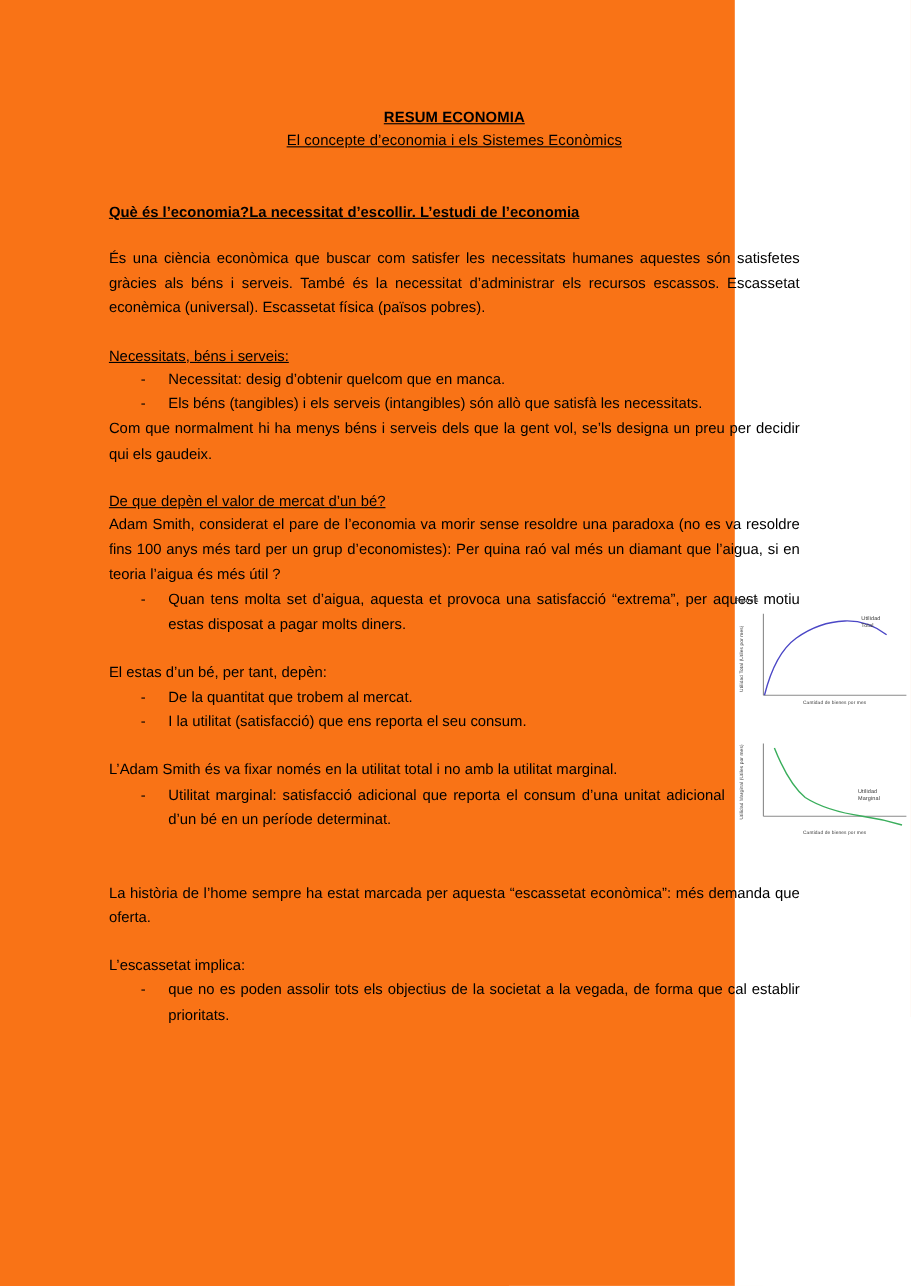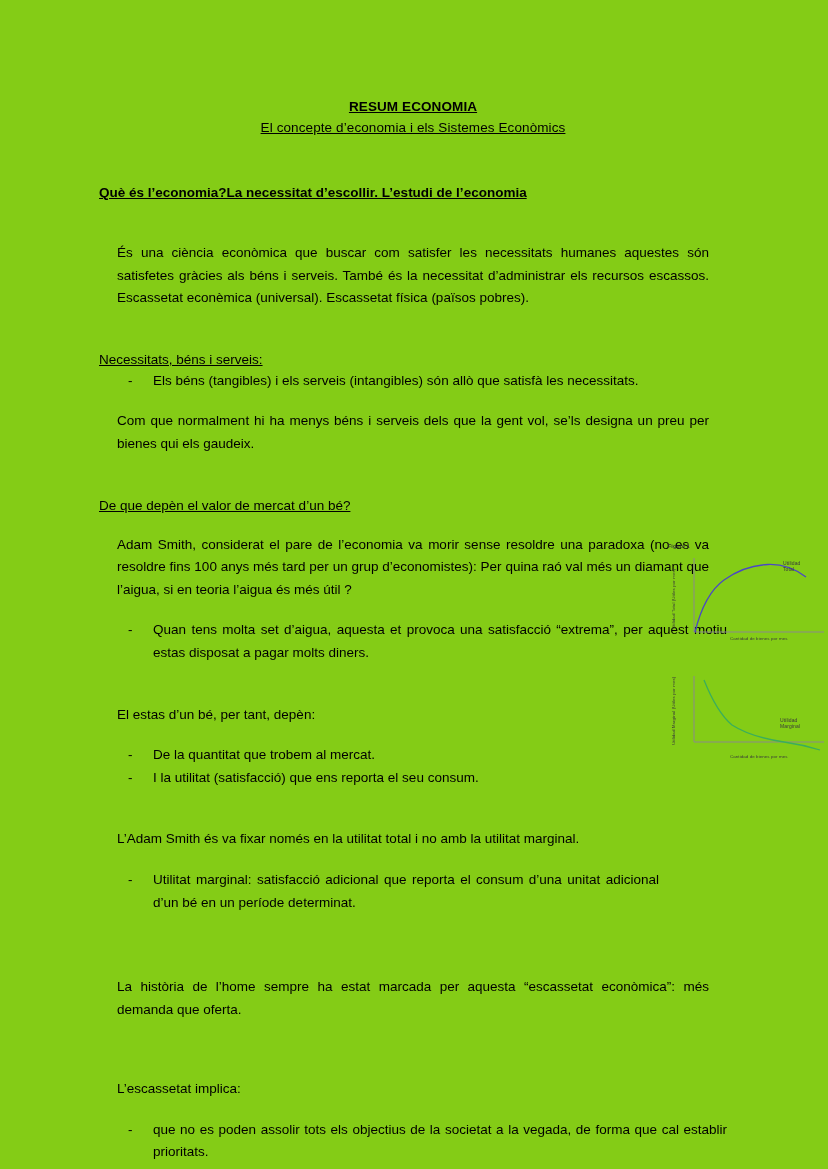--- a/index.html
+++ b/index.html
@@ -11,23 +11,23 @@
     width: 828px;
     height: 1169px;
     position: relative;
     font-family: "Liberation Sans", sans-serif;
     color: #000000;
     overflow: hidden;
   }
   .page {
     position: absolute;
     left: 0; top: 0;
-    width: 828px;
+    width: 668px;
     height: 1169px;
-    background: #84cc16;
+    background: #f97316;
   }
   .content {
     position: absolute;
     left: 99px;
     top: 96px;
     width: 628px;
   }
   .doc-title {
     text-align: center;
     font-size: 13.5px;
@@ -54,21 +54,21 @@
     line-height: 21px;
   }
   .sub-heading {
     font-size: 13.5px;
     text-decoration: underline;
     line-height: 21px;
   }
   p.body {
     font-size: 13.5px;
     line-height: 22.6px;
-    margin: 18px;
+    margin: 0;
     text-align: justify;
     text-justify: inter-word;
   }
   p.body.noj {
     text-align: left;
   }
   ul.dashes {
     list-style: none;
     margin: 0;
     padding: 0;
@@ -151,23 +151,24 @@
     <div class="spacer-lg"></div>
 
     <div class="section-heading">Què és l’economia?La necessitat d’escollir. L’estudi de l’economia</div>
     <div class="spacer-md"></div>
     <p class="body">És una ciència econòmica que buscar com satisfer les necessitats humanes aquestes són satisfetes gràcies als béns i serveis. També és la necessitat d’administrar els recursos escassos. Escassetat econèmica (universal). Escassetat física (països pobres).</p>
 
     <div class="spacer-md"></div>
 
     <div class="sub-heading">Necessitats, béns i serveis:</div>
     <ul class="dashes">
+      <li class="noj">Necessitat: desig d’obtenir quelcom que en manca.</li>
       <li class="noj">Els béns (tangibles) i els serveis (intangibles) són allò que satisfà les necessitats.</li>
     </ul>
-    <p class="body">Com que normalment hi ha menys béns i serveis dels que la gent vol, se’ls designa un preu per bienes qui els gaudeix.</p>
+    <p class="body">Com que normalment hi ha menys béns i serveis dels que la gent vol, se’ls designa un preu per decidir qui els gaudeix.</p>
 
     <div class="spacer-md"></div>
 
     <div class="sub-heading">De que depèn el valor de mercat d’un bé?</div>
     <p class="body">Adam Smith, considerat el pare de l’economia va morir sense resoldre una paradoxa (no es va resoldre fins 100 anys més tard per un grup d’economistes): Per quina raó val més un diamant que l’aigua, si en teoria l’aigua és més útil ?</p>
     <ul class="dashes">
       <li>Quan tens molta set d’aigua, aquesta et provoca una satisfacció “extrema”, per aquest motiu estas disposat a pagar molts diners.</li>
     </ul>
 
     <div class="spacer-md"></div>

